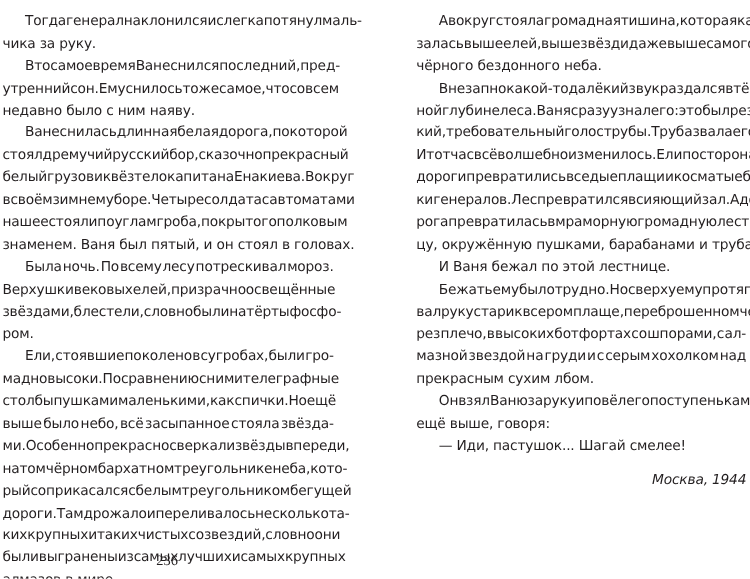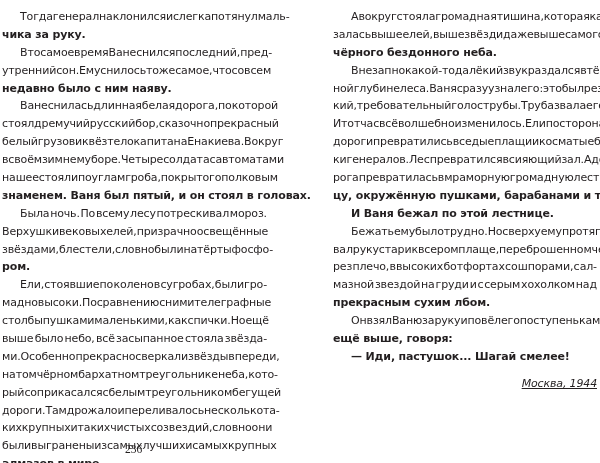--- a/index.html
+++ b/index.html
@@ -10,23 +10,23 @@
     color: #231f20;
   }
   .page { position: absolute; top: 0; }
   .page.left { left: 2px; width: 265px; }
   .page.right { left: 333px; width: 264px; }
   .line {
     height: 17.9px; line-height: 17.9px; font-size: 11px;
     white-space: nowrap; letter-spacing: -0.15px;
     display: flex; justify-content: space-between; align-items: baseline;
   }
-  .line.last { justify-content: flex-start; font-weight: bold; }
+  .line.last { justify-content: flex-start; }
   .line.indent { padding-left: 18px; }
-  .line.right-align { justify-content: flex-end; font-style: italic; text-decoration: underline; }
+  .line.right-align { justify-content: flex-end; font-style: italic; }
   .page-number {
     position: absolute; left: 0; width: 600px; top: 443px;
     text-align: left; font-size: 11.5px;
   }
   .page-number span { position: absolute; left: 125px; font-family: Liberation Serif, serif; }
 </style>
 </head>
 <body>
 
 <div class="page left" id="left-page" style="top:8px;">

